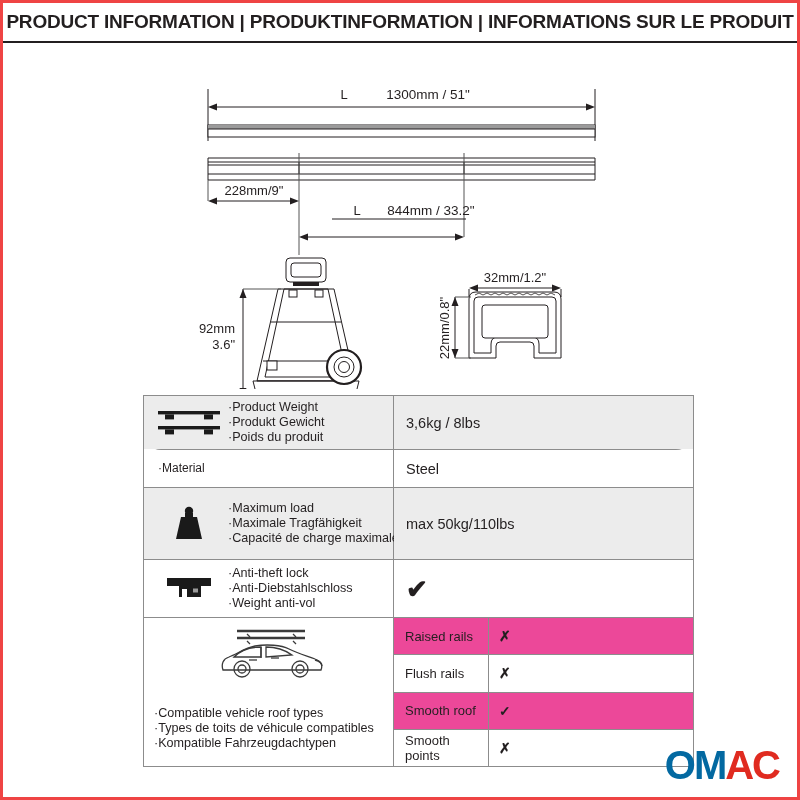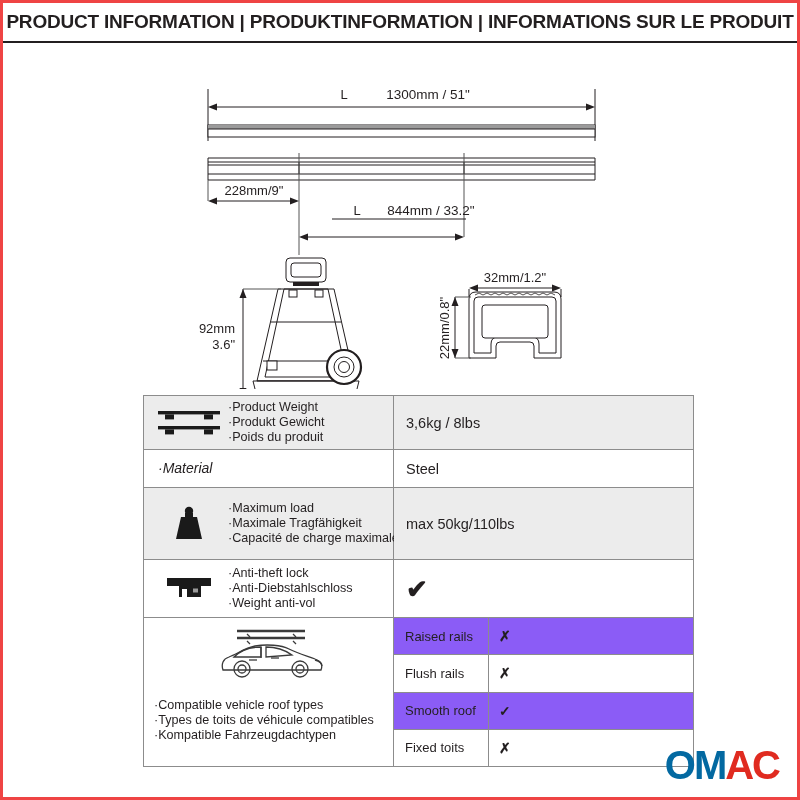--- a/index.html
+++ b/index.html
@@ -66,44 +66,44 @@
     background:#fff;
   }
   .ico{
     width:78px;min-width:78px;
     display:flex;align-items:center;justify-content:center;
   }
   .lines{
     font-size:12.6px;line-height:1.18;color:#231f20;
   }
   .lines div{white-space:nowrap;}
-  .material-label{font-size:14px;padding-left:8px;font-style:italic;}
-
-  .row-weight{height:54px;}
+  .material-label{font-size:12px;padding-left:8px;}
+
+  .row-weight{height:54px;border-radius:17px;}
   .row-material{height:38px;}
   .row-load{height:72px;}
   .row-lock{height:58px;}
   .row-compat{height:148px;}
 
   
   .compat-left{
     width:250px;min-width:250px;
     border-right:1px solid #8c8c8c;
     box-sizing:border-box;
     display:flex;flex-direction:column;align-items:center;
     padding-top:6px;background:#fff;
   }
-  .compat-left .lines{align-self:flex-start;padding-left:10px;margin-top:12px;}
+  .compat-left .lines{align-self:flex-start;padding-left:10px;margin-top:20px;}
   .compat-left .lines div{white-space:normal;}
   .compat-right{flex:1;display:flex;flex-direction:column;}
   .sub-row{
     flex:1;display:flex;border-bottom:1px solid #8c8c8c;box-sizing:border-box;
   }
   .sub-row:last-child{border-bottom:none;}
-  .sub-row.shaded{background:#8b5cf6;}
+  .sub-row.shaded{background:#ec4899;}
   .sub-name{
     width:95px;min-width:95px;
     border-right:1px solid #8c8c8c;
     box-sizing:border-box;
     display:flex;align-items:center;padding-left:11px;
     font-size:13px;
   }
   .sub-mark{
     flex:1;display:flex;align-items:center;padding-left:10px;
     font-size:14px;font-weight:bold;
@@ -388,21 +388,21 @@
         </div>
         <div class="sub-row">
           <div class="sub-name">Flush rails</div>
           <div class="sub-mark">✗</div>
         </div>
         <div class="sub-row shaded">
           <div class="sub-name">Smooth roof</div>
           <div class="sub-mark">✓</div>
         </div>
         <div class="sub-row">
-          <div class="sub-name">Fixed toits</div>
+          <div class="sub-name">Smooth points</div>
           <div class="sub-mark">✗</div>
         </div>
       </div>
     </div>
   </div>
 
   <div class="logo">
     <span class="om">OM</span><span class="ac">AC</span>
   </div>
 

